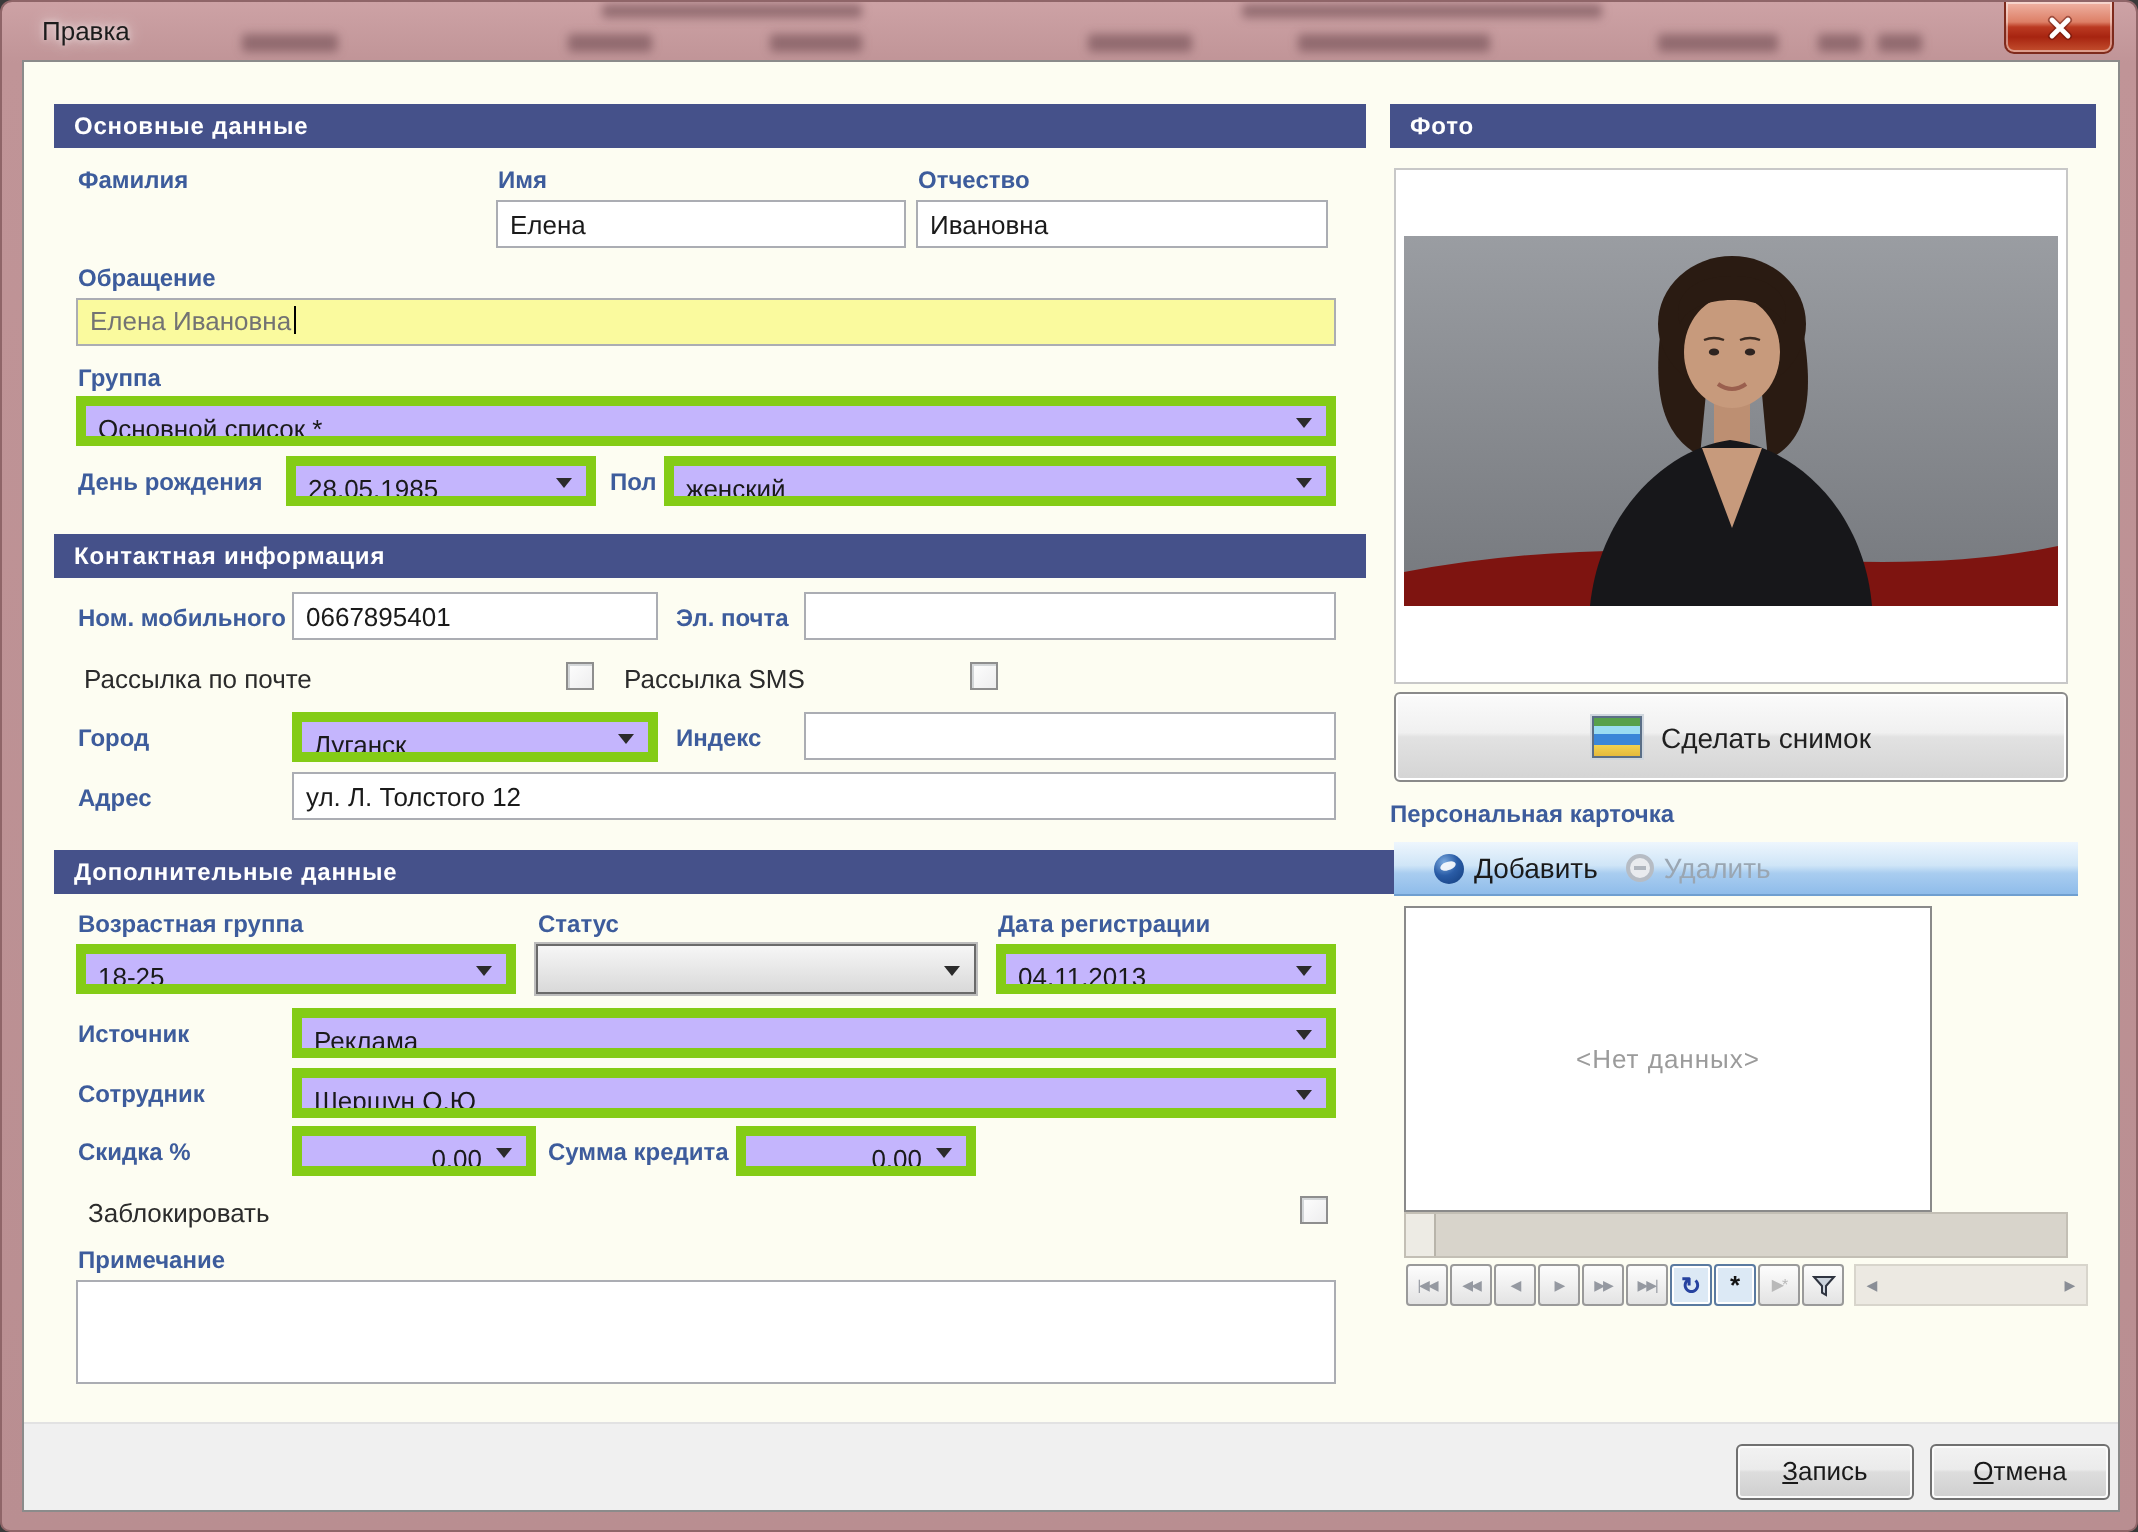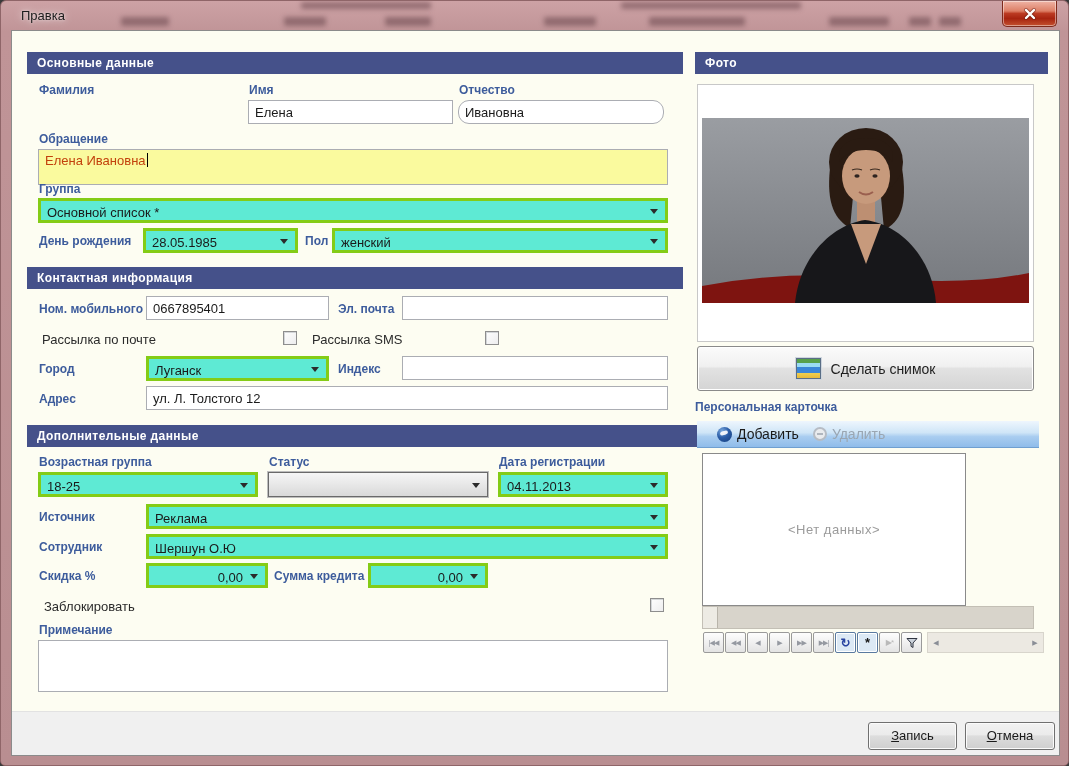--- a/index.html
+++ b/index.html
@@ -40,28 +40,28 @@
     font-size:12px; font-weight:bold; line-height:22px; padding-left:10px; letter-spacing:.4px;
   }
   .lbl { position:absolute; font-size:12px; font-weight:bold; color:#3d5c9c; white-space:nowrap; }
   .lbl2 { position:absolute; font-size:13px; color:#2b2b2b; white-space:nowrap; }
 
   .inp {
     position:absolute; height:24px; border:1px solid #abadb3; background:#fff;
     font-family:"Liberation Sans",sans-serif; font-size:13px; color:#1a1a1a; padding:0 6px;
   }
   .field {
-    position:absolute; height:36px; border:1px solid #abadb3; background:#fff;
-    font-size:13px; color:#c2410c; line-height:22px; padding:0 6px; overflow:hidden; white-space:nowrap;
+    position:absolute; height:24px; border:1px solid #abadb3; background:#fff;
+    font-size:13px; color:#737373; line-height:22px; padding:0 6px; overflow:hidden; white-space:nowrap;
   }
   .yellow { background:#fafa9e; }
   .caret { display:inline-block; width:1px; height:14px; background:#000; vertical-align:-2px; margin-left:1px; }
 
   .combo {
-    position:absolute; height:25px; border:3px solid #84cc16; background:#5eead4;
+    position:absolute; height:25px; border:5px solid #84cc16; background:#c4b5fd;
     font-size:13px; color:#1a1a1a; line-height:23px; padding:0 22px 0 6px;
     overflow:hidden; white-space:nowrap; cursor:default;
   }
   .combo .arr {
     position:absolute; right:7px; top:50%; margin-top:-2px; width:0; height:0;
     border-left:4px solid transparent; border-right:4px solid transparent; border-top:5px solid #2b2b2b;
   }
   .combo.gray {
     background:linear-gradient(180deg,#f6f6f6 0%,#e9e9e9 45%,#d9d9d9 100%);
     border:1px solid #6a6a6a; box-shadow:0 0 0 1px #bdbdbd;
@@ -162,21 +162,21 @@
   </div>
 
   <div class="panel">
 
     <div class="sechdr" style="left:15px;top:21px;width:656px;">Основные данные</div>
 
     <span class="lbl" style="left:27px;top:52px;">Фамилия</span>
     <span class="lbl" style="left:237px;top:52px;">Имя</span>
     <span class="lbl" style="left:447px;top:52px;">Отчество</span>
     <input class="inp" style="left: 236px; top: 69px; width: 205px;" value="Елена">
-    <input class="inp" style="left: 446px; top: 69px; width: 206px; border-radius: 11px;" value="Ивановна">
+    <input class="inp" style="left: 446px; top: 69px; width: 206px;" value="Ивановна">
 
     <span class="lbl" style="left:27px;top:101px;">Обращение</span>
     <div class="field yellow" style="left:26px;top:118px;width:630px;"><span>Елена Ивановна</span><span class="caret"></span></div>
 
     <span class="lbl" style="left:27px;top:151px;">Группа</span>
     <div class="combo" style="left:26px;top:167px;width:630px;"><span>Основной список *</span><span class="arr"></span></div>
 
     <span class="lbl" style="left:27px;top:203px;">День рождения</span>
     <div class="combo" style="left:131px;top:197px;width:155px;"><span>28.05.1985</span><span class="arr"></span></div>
     <span class="lbl" style="left:293px;top:203px;">Пол</span>

